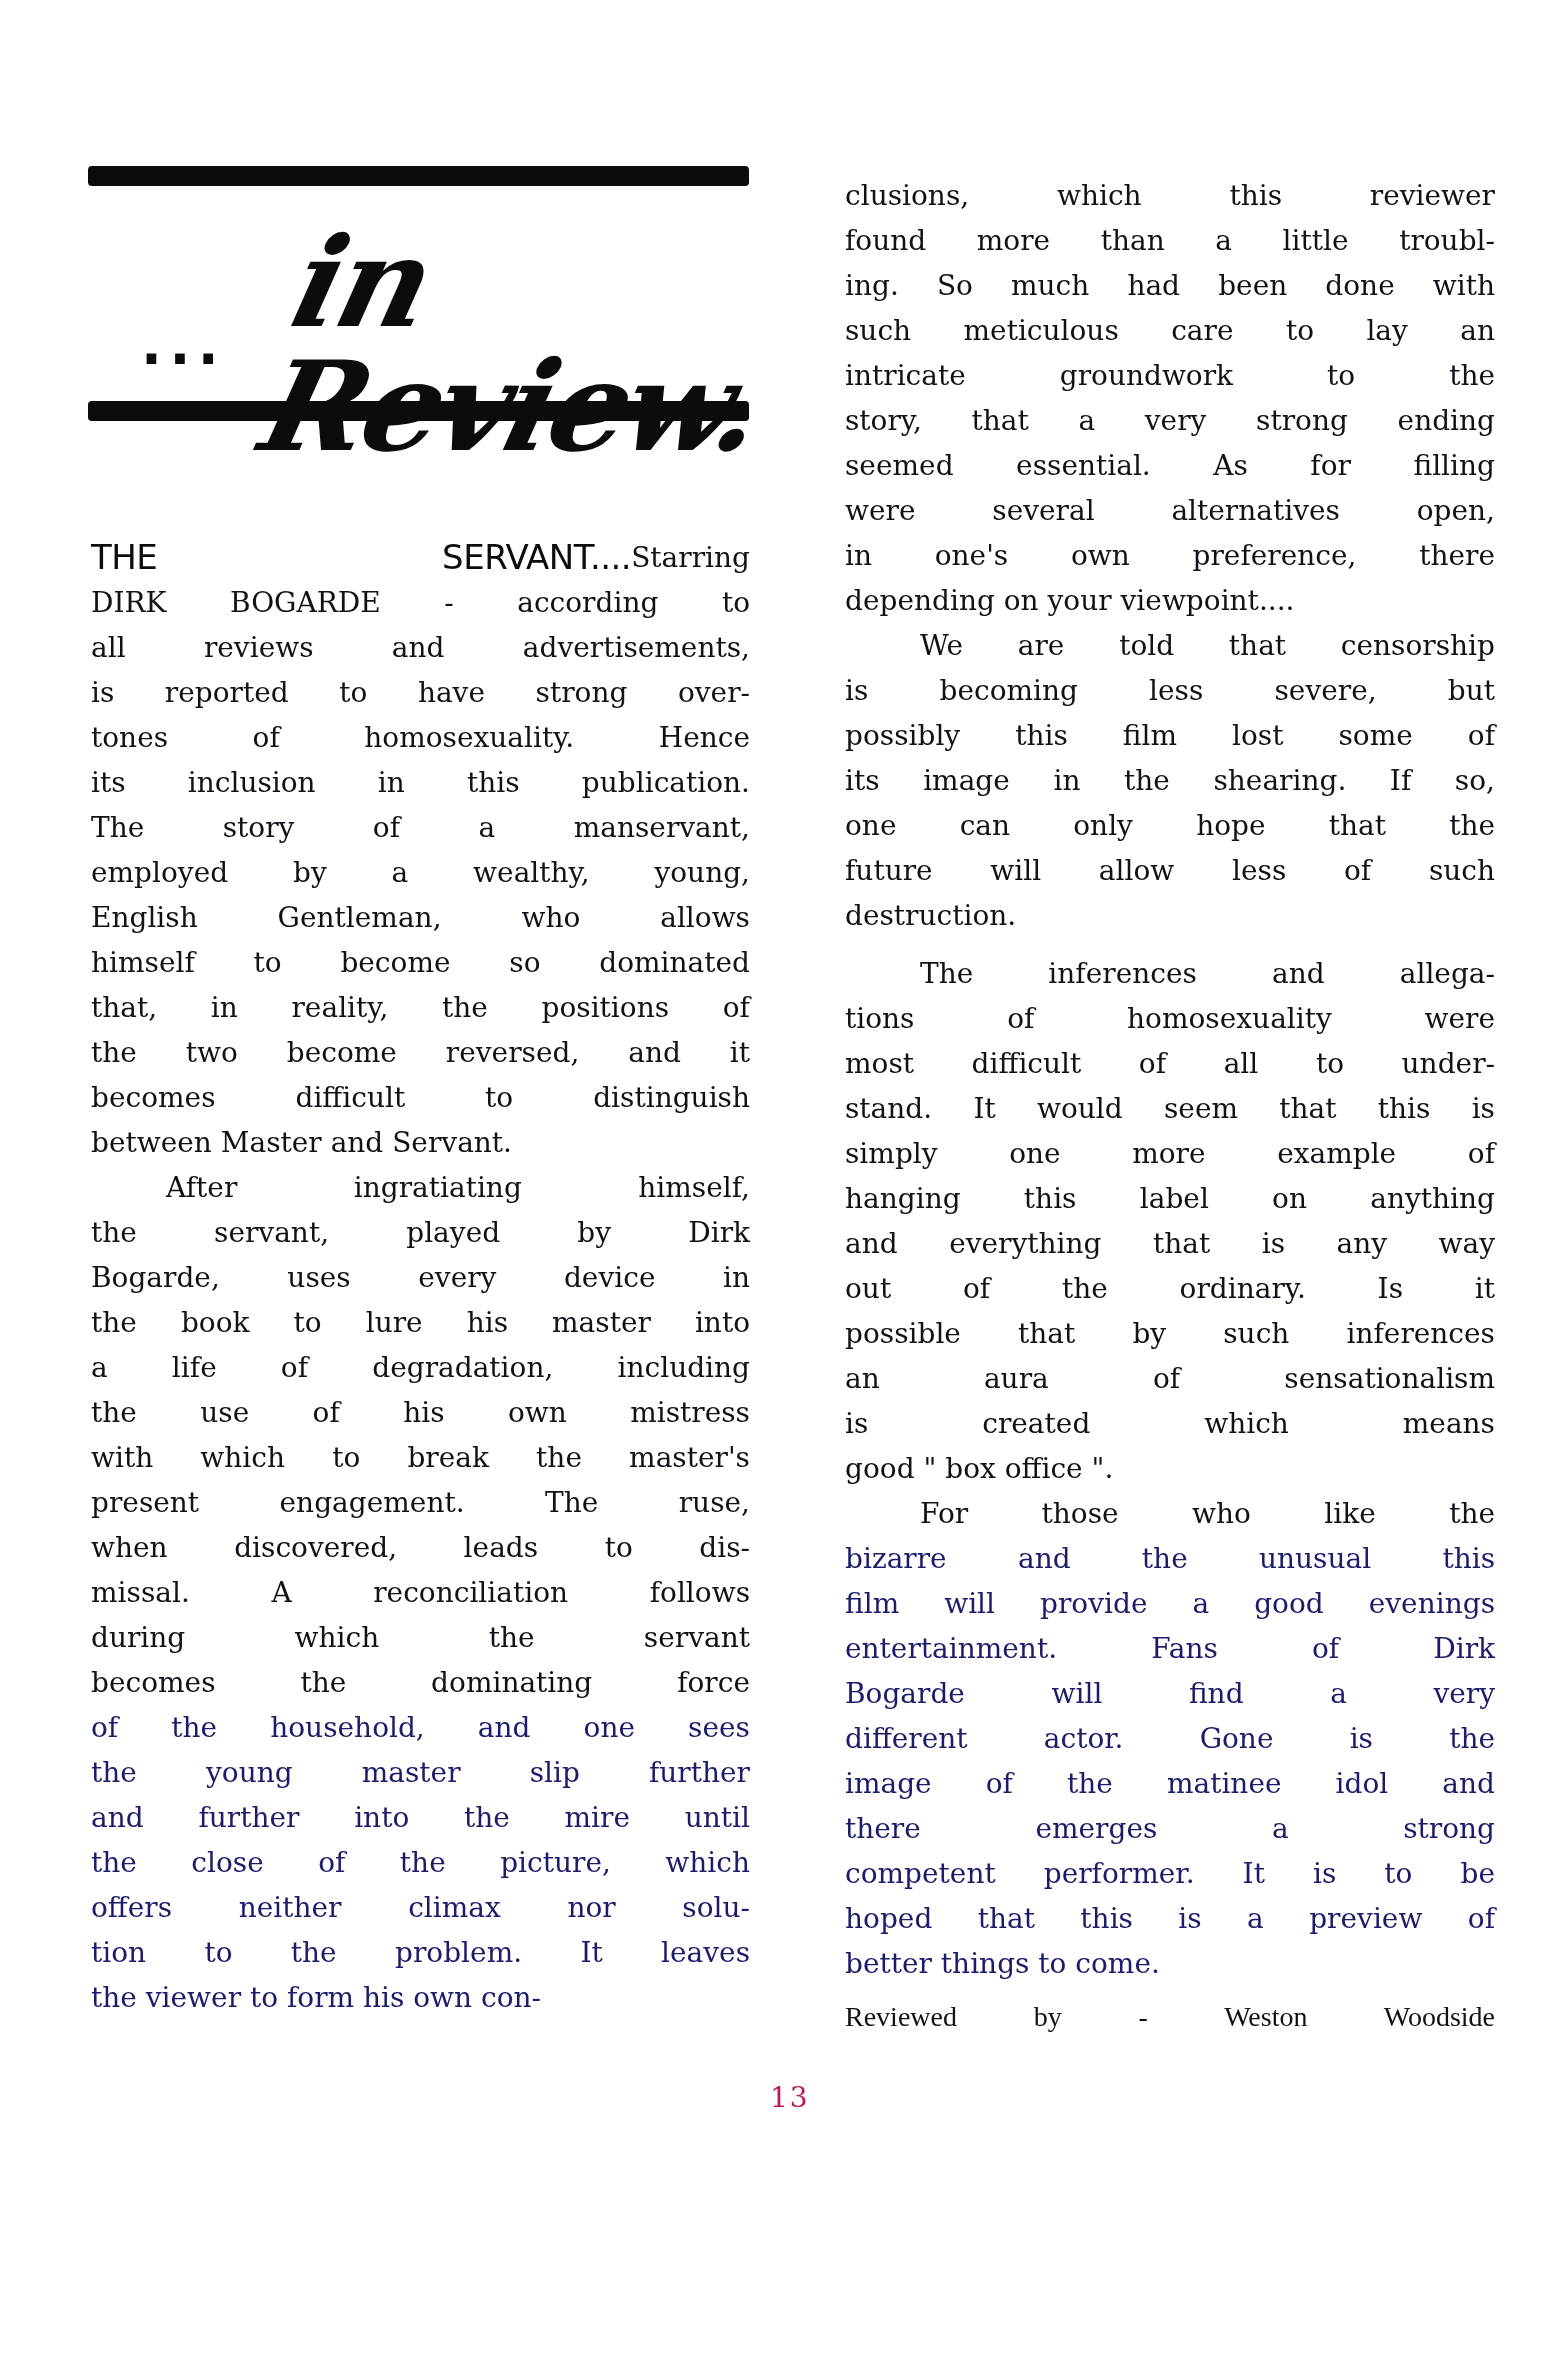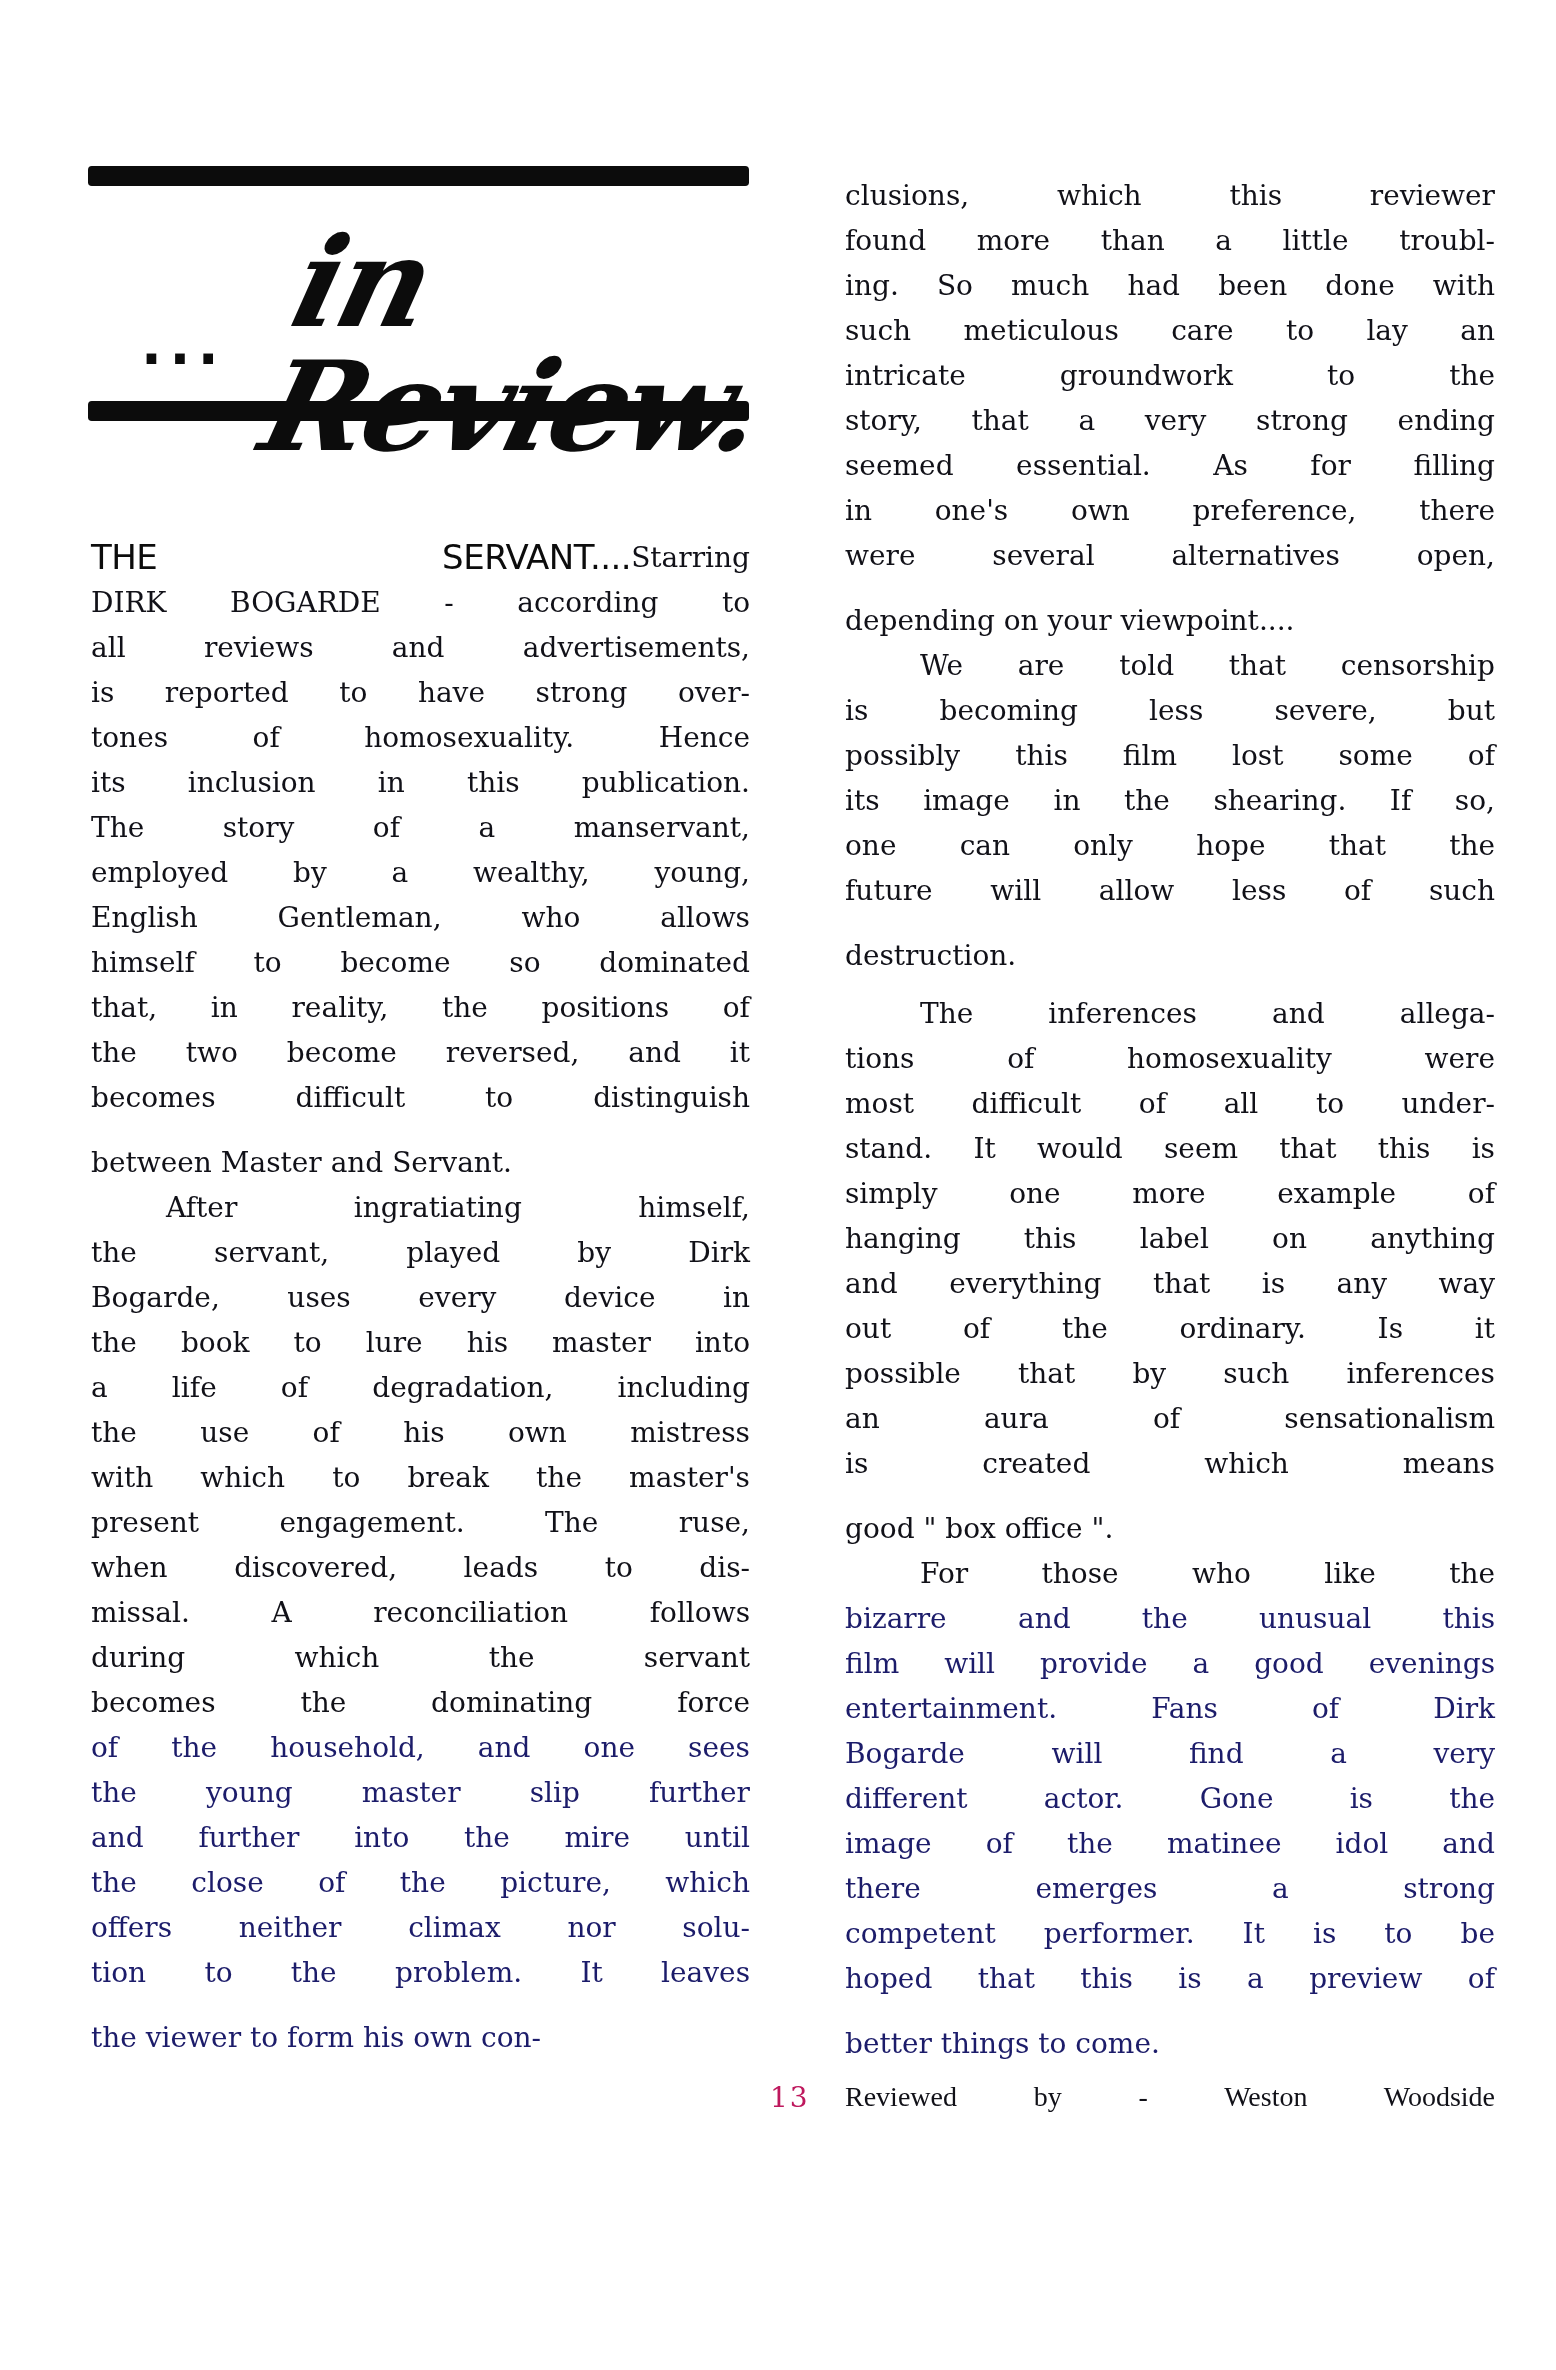--- a/index.html
+++ b/index.html
@@ -11,21 +11,21 @@
   .masthead { position: absolute; left: 94px; top: 202px; width: 650px; height: 188px; }
   .masthead .dots { position: absolute; left: 47px; top: 111px; font-family: "DejaVu Sans", sans-serif;
                     font-weight: bold; font-size: 55px; letter-spacing: 7.5px; color: #0c0c0c; }
   .masthead .script { position: absolute; left: 188px; top: 19px; font-family: "DejaVu Serif", serif;
                       font-style: italic; font-weight: bold; font-size: 124px; color: #0c0c0c;
                       letter-spacing: -3.8px; transform: skewX(-14deg); line-height: 1; }
   .col { position: absolute; width: 659px; font-size: 28px; line-height: 45px; }
   .col.left { left: 91px; top: 535px; }
   .col.right { left: 845px; top: 173px; width: 650px; }
   .line { display: block; white-space: nowrap; text-align: justify; text-align-last: justify; height: 45px; overflow: visible; }
-  .line.last { text-align-last: left; margin-top: 20px; }
+  .line.last { text-align-last: left; }
   .line.indent { padding-left: 75px; }
   .headline { font-family: "DejaVu Sans", sans-serif; font-weight: normal; font-size: 34px; letter-spacing: -0.5px; color: #0c0c0c; }
   .blue { color: #1c1c6a; }
   .para-gap { height: 13px; display: block; }
   .byline { display: block; white-space: nowrap; text-align: justify; text-align-last: justify; margin-top: 7.5px; font-family: Liberation Serif, serif; }
   .pagenum { position: absolute; left: 770px; top: 2081px; font-size: 28px; letter-spacing: 1.9px; color: #be185d; }
 </style>
 </head>
 <body>
 
@@ -79,22 +79,22 @@
 
 <div class="col right">
   <div id="p1">
       <span class="line">clusions, which this reviewer</span>
       <span class="line">found more than a little troubl-</span>
       <span class="line">ing. So much had been done with</span>
       <span class="line">such meticulous care to lay an</span>
       <span class="line">intricate groundwork to the</span>
       <span class="line">story, that a very strong ending</span>
       <span class="line">seemed essential. As for filling</span>
+      <span class="line">were several alternatives open,</span>
       <span class="line">in one's own preference, there</span>
-      <span class="line">were several alternatives open,</span>
       <span class="line last">depending on your viewpoint....</span>
     </div>
   <div id="p2">
       <span class="line indent">We are told that censorship</span>
       <span class="line">is becoming less severe, but</span>
       <span class="line">possibly this film lost some of</span>
       <span class="line">its image in the shearing. If so,</span>
       <span class="line">one can only hope that the</span>
       <span class="line">future will allow less of such</span>
       <span class="line last">destruction.</span>

